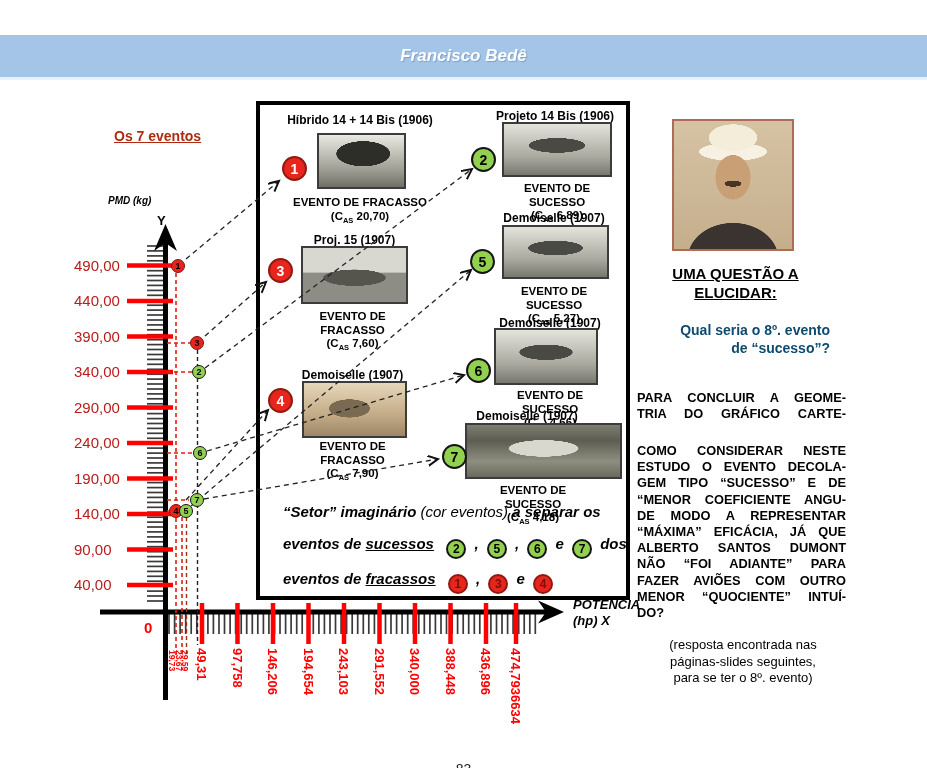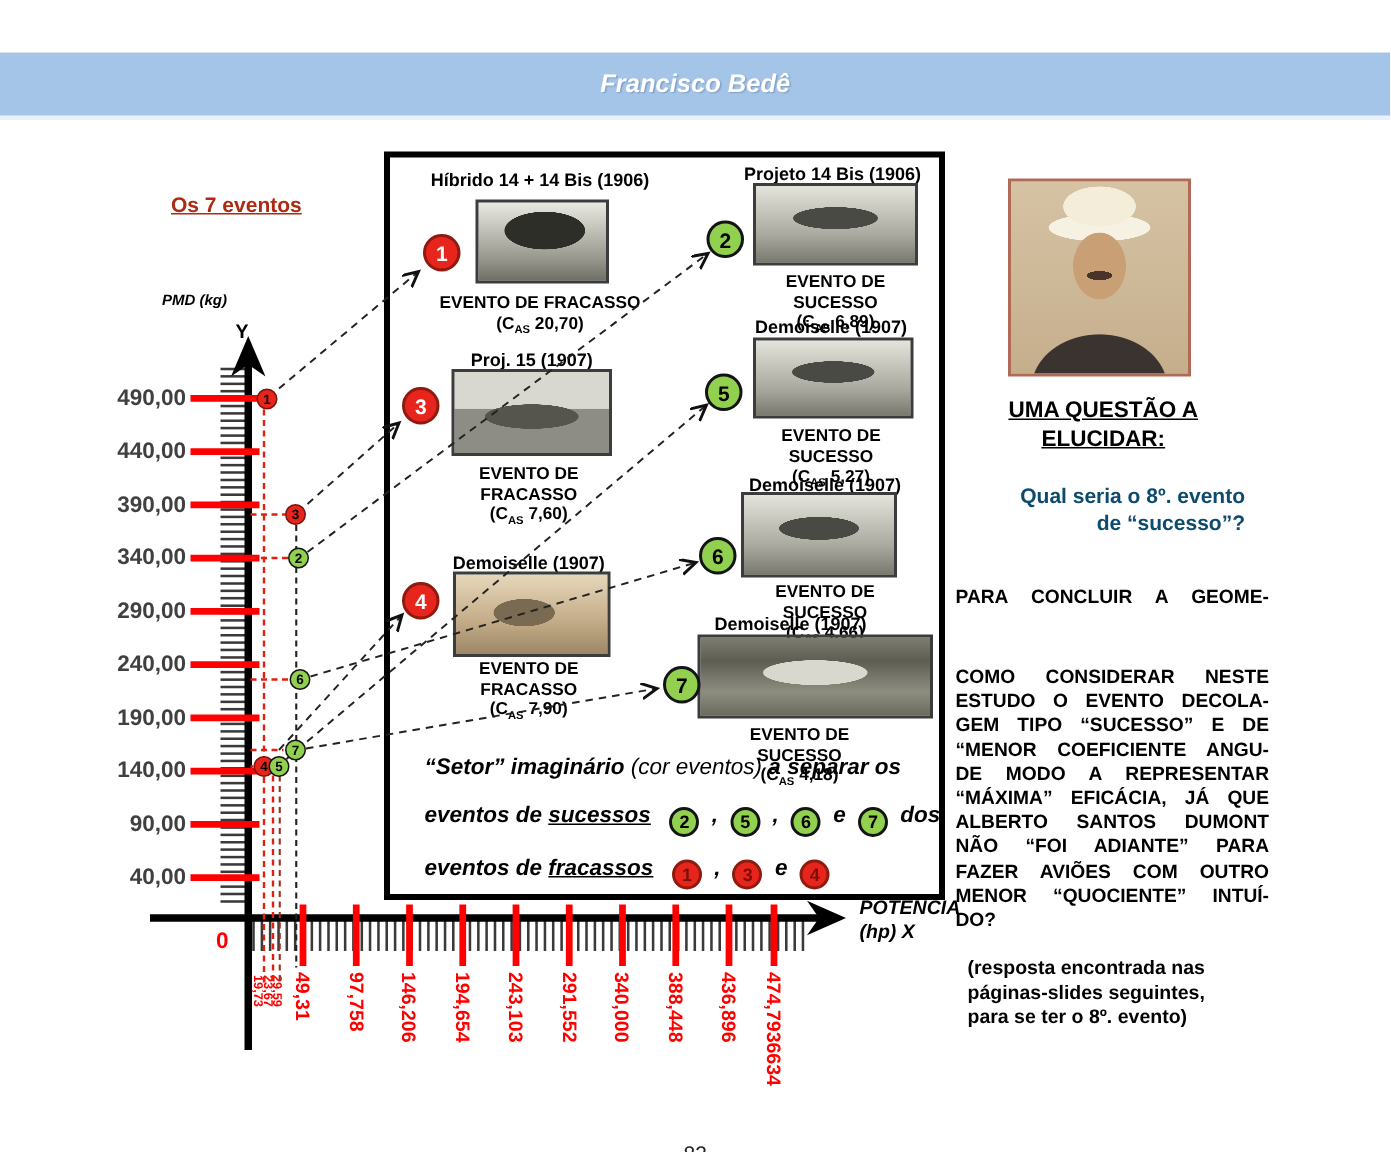--- a/index.html
+++ b/index.html
@@ -10,21 +10,21 @@
   .header-band{position:absolute;left:0;top:35px;width:927px;height:42px;background:#a5c5e8;border-bottom:3px solid #e9f1fa;}
   .header-title{text-align:center;color:#fff;font-weight:bold;font-style:italic;font-size:17px;line-height:42px;text-shadow:1px 1px 1px #7f9fc6;}
 
   
   .heading7{position:absolute;left:90px;top:128px;color:#ae2a12;font-weight:bold;font-size:14px;text-decoration:underline;margin-left:24px;}
   .y-title{position:absolute;left:108px;top:195px;font-weight:bold;font-style:italic;font-size:10px;color:#000;}
   .y-letter{position:absolute;left:157px;top:213px;font-weight:bold;font-size:13px;color:#000;}
   .origin{position:absolute;left:144px;top:619px;color:#ff0000;font-weight:bold;font-size:15px;}
   .x-title{position:absolute;left:573px;top:597px;font-weight:bold;font-style:italic;font-size:13px;line-height:16px;color:#000;}
 
-  .ytick{position:absolute;left:74px;width:50px;text-align:right;color:#404040;font-weight:bold;font-size:15px;}
+  .ytick{position:absolute;left:74px;width:50px;color:#b91c1c;font-weight:normal;font-size:15px;}
   .xtick{position:absolute;transform-origin:0 0;transform:rotate(90deg);color:#ff0000;font-weight:bold;font-size:13px;white-space:nowrap;}
   .xtick.minor{font-size:8.5px;font-weight:bold;}
 
   
   .chart-box{position:absolute;left:256px;top:101px;width:374px;height:499px;border:4px solid #000;box-sizing:border-box;background:#fff;z-index:1;}
 
   #overlay{position:absolute;left:0;top:0;width:927px;height:768px;z-index:5;pointer-events:none;}
 
   
   .ev-title{position:absolute;font-weight:bold;font-size:12px;text-align:center;color:#000;z-index:3;white-space:nowrap;}
@@ -62,21 +62,21 @@
       radial-gradient(40px 22px at 50% 13%,#f4edda 0 60%,rgba(0,0,0,0) 61%),
       radial-gradient(56px 15px at 50% 24%,#f6f1e3 0 60%,rgba(0,0,0,0) 61%),
       radial-gradient(75px 60px at 50% 108%,#3a3330 0 60%,rgba(0,0,0,0) 61%),
       linear-gradient(180deg,#d6c3a4,#c5ae8c);}
   .qtitle{position:absolute;left:648px;top:264px;width:175px;text-align:center;font-weight:bold;font-size:15px;line-height:19px;color:#000;z-index:3;}
   .qtitle div{text-decoration:underline;}
   .question{position:absolute;left:640px;top:321px;width:190px;text-align:right;font-weight:bold;font-size:14px;line-height:18px;color:#0c4a6e;z-index:3;}
   .rpara{position:absolute;left:637px;width:209px;font-weight:bold;font-size:12.8px;line-height:16.2px;color:#000;z-index:3;}
   .rpara sub{font-size:8px;}
   .jline{text-align:justify;text-align-last:justify;}
-  .footnote{position:absolute;left:645px;top:637px;width:196px;font-weight:bold;font-size:13px;line-height:16.5px;color:#000;z-index:3;}
+  .footnote{position:absolute;left:645px;top:637px;width:196px;text-align:center;font-weight:normal;font-size:13px;line-height:16.5px;color:#000;z-index:3;}
   .page-num{position:absolute;left:0;top:729px;width:927px;text-align:center;font-size:14px;color:#222;margin-top:32px;}
 </style>
 </head>
 <body>
 
 <div class="slide">
   <div class="header-band">
     <div class="header-title">Francisco Bedê</div>
   </div>
 
@@ -355,20 +355,21 @@
   <div class="qtitle" id="qtitle">
       <div>UMA QUESTÃO A</div>
       <div>ELUCIDAR:</div>
     </div>
   <div class="question" id="question">
       <div>Qual seria o 8º. evento</div>
       <div>de “sucesso”?</div>
     </div>
   <div class="rpara" id="para1" style="top:390px">
       <div class="jline">PARA CONCLUIR A GEOME-</div>
+      <div class="jline">TRIA DO GRÁFICO CARTE-</div>
     </div>
   <div class="rpara" id="para2" style="top:443px">
       <div class="jline">COMO CONSIDERAR NESTE</div>
       <div class="jline">ESTUDO O EVENTO DECOLA-</div>
       <div class="jline">GEM TIPO “SUCESSO” E DE</div>
       <div class="jline">“MENOR COEFICIENTE ANGU-</div>
       <div class="jline">DE MODO A REPRESENTAR</div>
       <div class="jline">“MÁXIMA” EFICÁCIA, JÁ QUE</div>
       <div class="jline">ALBERTO SANTOS DUMONT</div>
       <div class="jline">NÃO “FOI ADIANTE” PARA</div>

